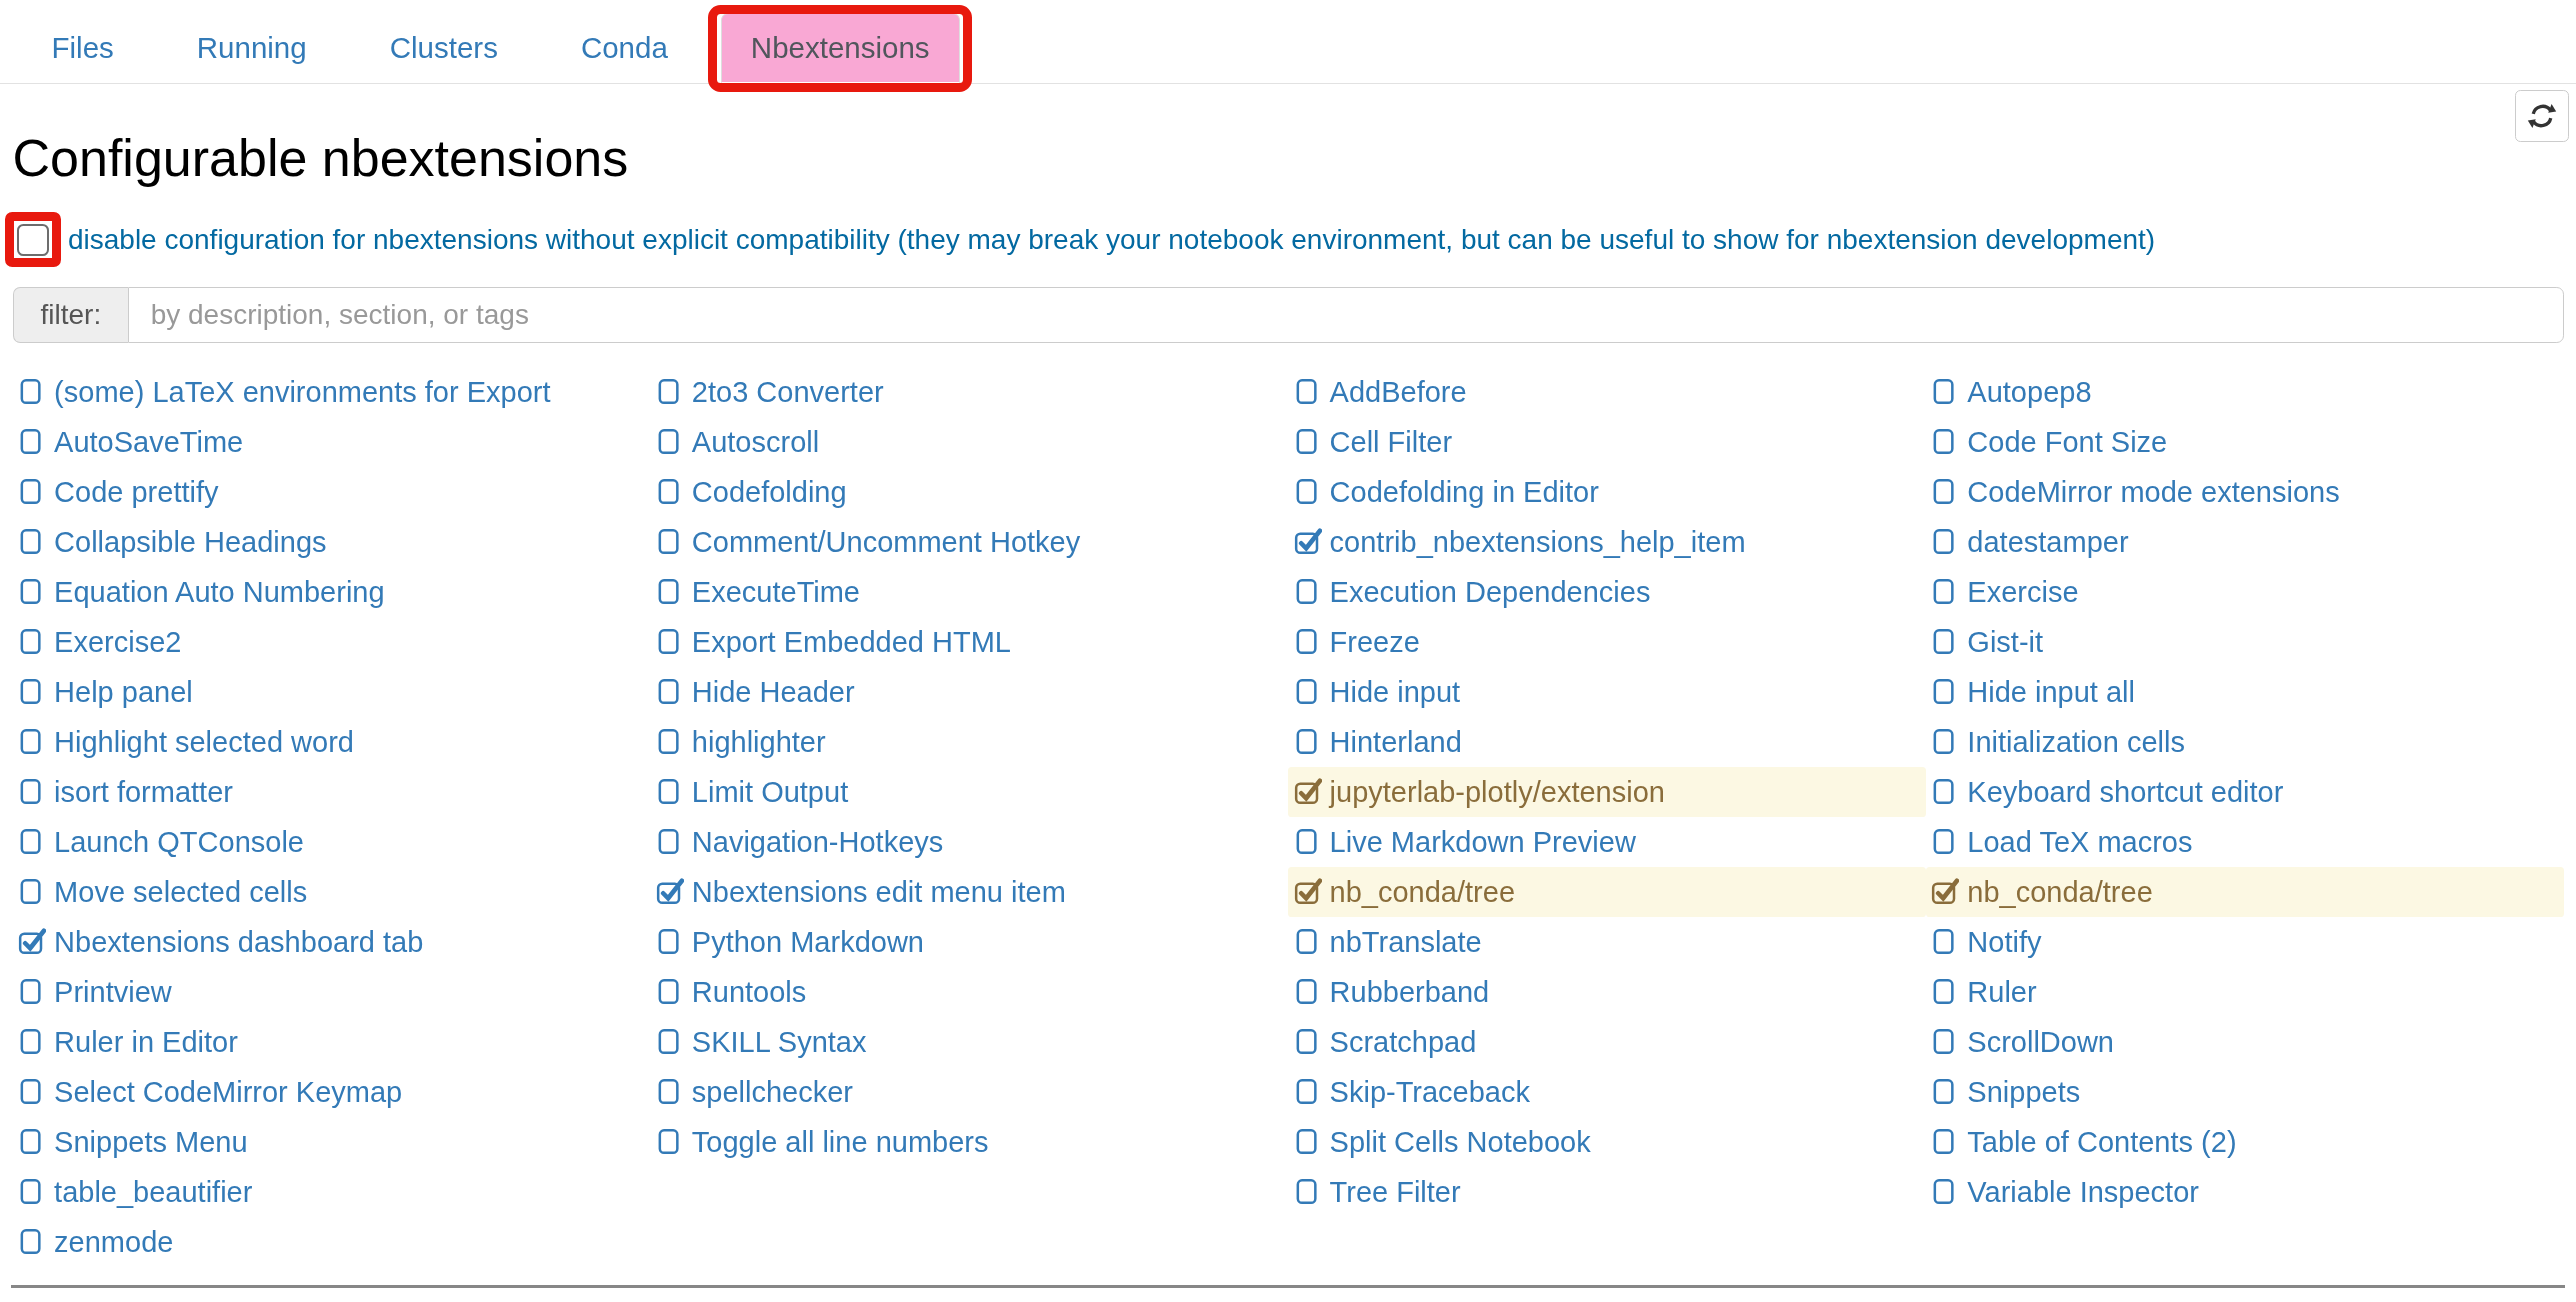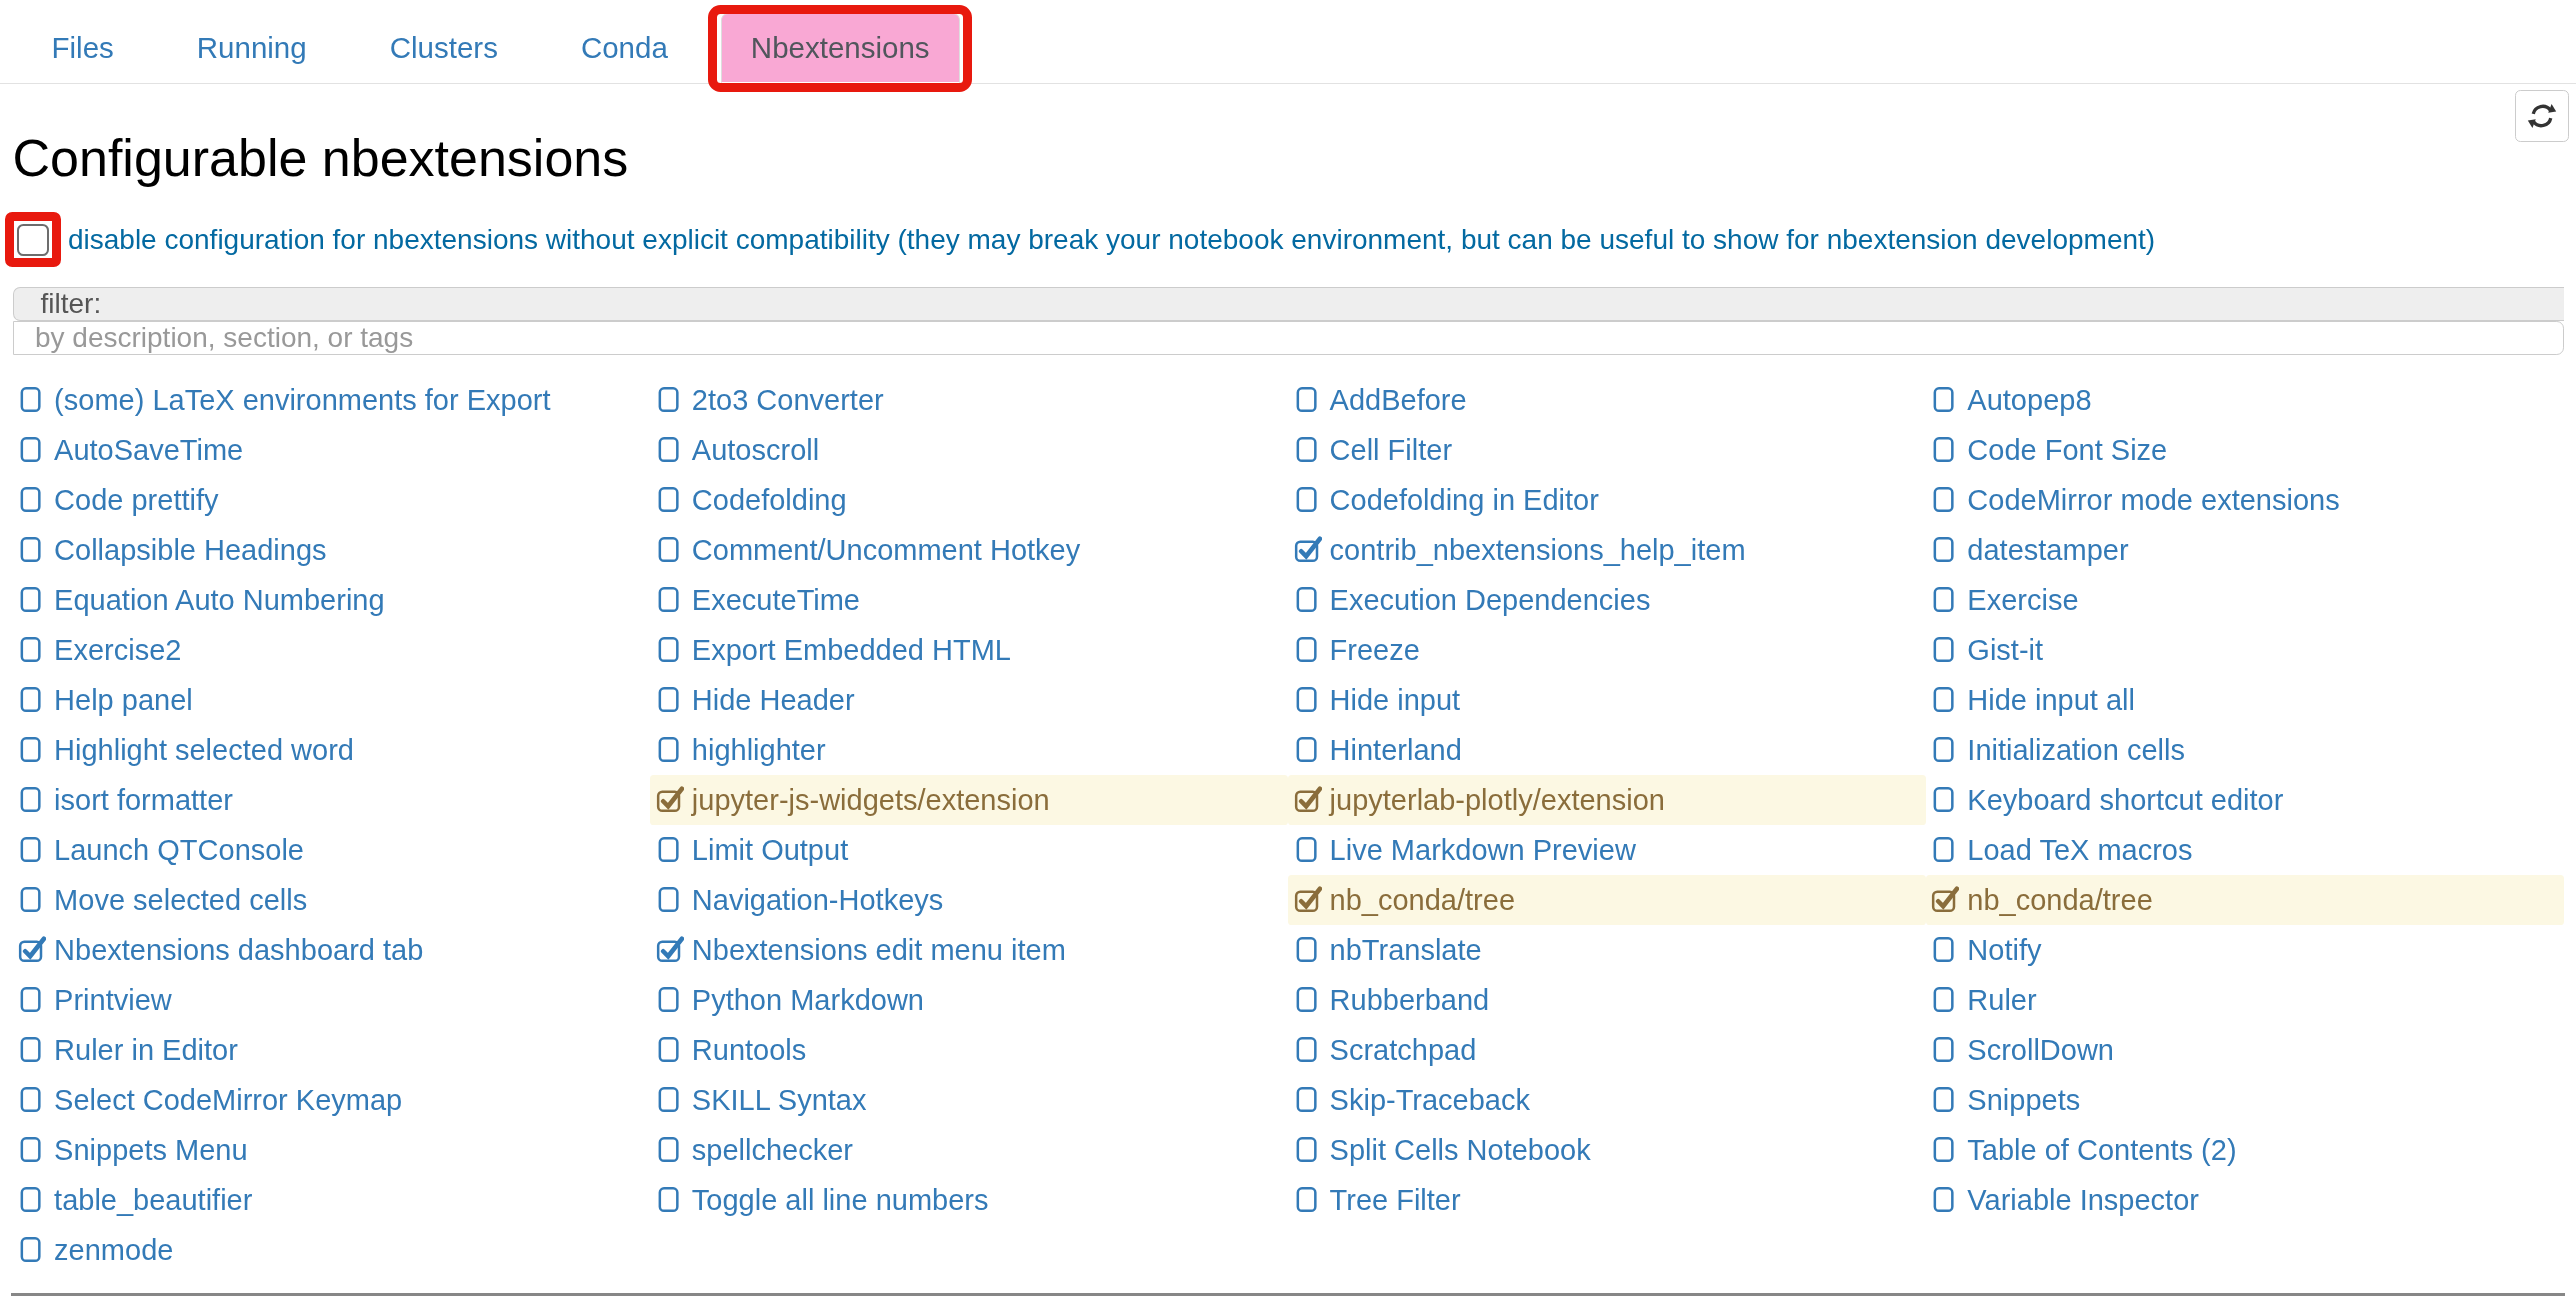--- a/index.html
+++ b/index.html
@@ -55,21 +55,21 @@
     position:relative;display:inline-block;
     border:9px solid var(--red);border-radius:7.2px;padding:2.7px;line-height:0;
   }
   .plain-checkbox{
     display:inline-block;width:32px;height:32px;
     border:2.7px solid #6d6d6d;border-radius:6.3px;background:#fff;cursor:pointer;
   }
   .disable-row label{font-size:28px;color:#0369a1;margin-left:7.2px;}
   
   .filter-group{
-    display:flex;margin:19.7px 12.5px 0 12.5px;height:64px;flex-direction:column;
+    display:flex;margin:19.7px 12.5px 0 12.5px;height:56px;
   }
   .filter-addon{
     background:#eeeeee;border:1.8px solid var(--border-gray);border-right:0;
     border-radius:7.2px 0 0 7.2px;display:flex;align-items:center;
     padding:0 27px;font-size:28px;color:#555;
   }
   .filter-input{
     flex:1;border:1.8px solid var(--border-gray);border-radius:0 7.2px 7.2px 0;
     font-size:28px;padding:0 21.5px;color:#333;outline:none;
     font-family:"Liberation Sans","DejaVu Sans",sans-serif;
@@ -295,250 +295,243 @@
           <rect x="7" y="4" width="21" height="27" rx="5" fill="none" stroke="currentColor" stroke-width="3"></rect>
         </svg>
         <span class="ext-label">Hide Header</span>
       </a>
       <a class="ext-item">
         <svg class="cb" viewBox="0 0 36 36">
           <rect x="7" y="4" width="21" height="27" rx="5" fill="none" stroke="currentColor" stroke-width="3"></rect>
         </svg>
         <span class="ext-label">highlighter</span>
       </a>
-      <a class="ext-item highlighted">
+      <a class="ext-item">
+        <svg class="cb" viewBox="0 0 36 36">
+          <rect x="7" y="4" width="21" height="27" rx="5" fill="none" stroke="currentColor" stroke-width="3"></rect>
+        </svg>
+        <span class="ext-label">Limit Output</span>
+      </a>
+      <a class="ext-item">
+        <svg class="cb" viewBox="0 0 36 36">
+          <rect x="7" y="4" width="21" height="27" rx="5" fill="none" stroke="currentColor" stroke-width="3"></rect>
+        </svg>
+        <span class="ext-label">Navigation-Hotkeys</span>
+      </a>
+      <a class="ext-item">
         <svg class="cb" viewBox="0 0 36 36">
           <rect x="5" y="8" width="25" height="23" rx="5" fill="none" stroke="currentColor" stroke-width="3"></rect>
           <path d="M11 19.5 L17 25.5 L33.5 4.5" fill="none" stroke="currentColor" stroke-width="5.5" stroke-linecap="round"></path>
         </svg>
-        <span class="ext-label">jupyter-js-widgets/extension</span>
-      </a>
-      <a class="ext-item">
-        <svg class="cb" viewBox="0 0 36 36">
-          <rect x="7" y="4" width="21" height="27" rx="5" fill="none" stroke="currentColor" stroke-width="3"></rect>
-        </svg>
-        <span class="ext-label">Limit Output</span>
-      </a>
-      <a class="ext-item">
-        <svg class="cb" viewBox="0 0 36 36">
-          <rect x="7" y="4" width="21" height="27" rx="5" fill="none" stroke="currentColor" stroke-width="3"></rect>
-        </svg>
-        <span class="ext-label">Navigation-Hotkeys</span>
+        <span class="ext-label">Nbextensions edit menu item</span>
+      </a>
+      <a class="ext-item">
+        <svg class="cb" viewBox="0 0 36 36">
+          <rect x="7" y="4" width="21" height="27" rx="5" fill="none" stroke="currentColor" stroke-width="3"></rect>
+        </svg>
+        <span class="ext-label">Python Markdown</span>
+      </a>
+      <a class="ext-item">
+        <svg class="cb" viewBox="0 0 36 36">
+          <rect x="7" y="4" width="21" height="27" rx="5" fill="none" stroke="currentColor" stroke-width="3"></rect>
+        </svg>
+        <span class="ext-label">Runtools</span>
+      </a>
+      <a class="ext-item">
+        <svg class="cb" viewBox="0 0 36 36">
+          <rect x="7" y="4" width="21" height="27" rx="5" fill="none" stroke="currentColor" stroke-width="3"></rect>
+        </svg>
+        <span class="ext-label">SKILL Syntax</span>
+      </a>
+      <a class="ext-item">
+        <svg class="cb" viewBox="0 0 36 36">
+          <rect x="7" y="4" width="21" height="27" rx="5" fill="none" stroke="currentColor" stroke-width="3"></rect>
+        </svg>
+        <span class="ext-label">spellchecker</span>
+      </a>
+      <a class="ext-item">
+        <svg class="cb" viewBox="0 0 36 36">
+          <rect x="7" y="4" width="21" height="27" rx="5" fill="none" stroke="currentColor" stroke-width="3"></rect>
+        </svg>
+        <span class="ext-label">Toggle all line numbers</span>
+      </a>
+    </div>
+    <div class="ext-col">
+      <a class="ext-item">
+        <svg class="cb" viewBox="0 0 36 36">
+          <rect x="7" y="4" width="21" height="27" rx="5" fill="none" stroke="currentColor" stroke-width="3"></rect>
+        </svg>
+        <span class="ext-label">AddBefore</span>
+      </a>
+      <a class="ext-item">
+        <svg class="cb" viewBox="0 0 36 36">
+          <rect x="7" y="4" width="21" height="27" rx="5" fill="none" stroke="currentColor" stroke-width="3"></rect>
+        </svg>
+        <span class="ext-label">Cell Filter</span>
+      </a>
+      <a class="ext-item">
+        <svg class="cb" viewBox="0 0 36 36">
+          <rect x="7" y="4" width="21" height="27" rx="5" fill="none" stroke="currentColor" stroke-width="3"></rect>
+        </svg>
+        <span class="ext-label">Codefolding in Editor</span>
       </a>
       <a class="ext-item">
         <svg class="cb" viewBox="0 0 36 36">
           <rect x="5" y="8" width="25" height="23" rx="5" fill="none" stroke="currentColor" stroke-width="3"></rect>
           <path d="M11 19.5 L17 25.5 L33.5 4.5" fill="none" stroke="currentColor" stroke-width="5.5" stroke-linecap="round"></path>
         </svg>
-        <span class="ext-label">Nbextensions edit menu item</span>
-      </a>
-      <a class="ext-item">
-        <svg class="cb" viewBox="0 0 36 36">
-          <rect x="7" y="4" width="21" height="27" rx="5" fill="none" stroke="currentColor" stroke-width="3"></rect>
-        </svg>
-        <span class="ext-label">Python Markdown</span>
-      </a>
-      <a class="ext-item">
-        <svg class="cb" viewBox="0 0 36 36">
-          <rect x="7" y="4" width="21" height="27" rx="5" fill="none" stroke="currentColor" stroke-width="3"></rect>
-        </svg>
-        <span class="ext-label">Runtools</span>
-      </a>
-      <a class="ext-item">
-        <svg class="cb" viewBox="0 0 36 36">
-          <rect x="7" y="4" width="21" height="27" rx="5" fill="none" stroke="currentColor" stroke-width="3"></rect>
-        </svg>
-        <span class="ext-label">SKILL Syntax</span>
-      </a>
-      <a class="ext-item">
-        <svg class="cb" viewBox="0 0 36 36">
-          <rect x="7" y="4" width="21" height="27" rx="5" fill="none" stroke="currentColor" stroke-width="3"></rect>
-        </svg>
-        <span class="ext-label">spellchecker</span>
-      </a>
-      <a class="ext-item">
-        <svg class="cb" viewBox="0 0 36 36">
-          <rect x="7" y="4" width="21" height="27" rx="5" fill="none" stroke="currentColor" stroke-width="3"></rect>
-        </svg>
-        <span class="ext-label">Toggle all line numbers</span>
+        <span class="ext-label">contrib_nbextensions_help_item</span>
+      </a>
+      <a class="ext-item">
+        <svg class="cb" viewBox="0 0 36 36">
+          <rect x="7" y="4" width="21" height="27" rx="5" fill="none" stroke="currentColor" stroke-width="3"></rect>
+        </svg>
+        <span class="ext-label">Execution Dependencies</span>
+      </a>
+      <a class="ext-item">
+        <svg class="cb" viewBox="0 0 36 36">
+          <rect x="7" y="4" width="21" height="27" rx="5" fill="none" stroke="currentColor" stroke-width="3"></rect>
+        </svg>
+        <span class="ext-label">Freeze</span>
+      </a>
+      <a class="ext-item">
+        <svg class="cb" viewBox="0 0 36 36">
+          <rect x="7" y="4" width="21" height="27" rx="5" fill="none" stroke="currentColor" stroke-width="3"></rect>
+        </svg>
+        <span class="ext-label">Hide input</span>
+      </a>
+      <a class="ext-item">
+        <svg class="cb" viewBox="0 0 36 36">
+          <rect x="7" y="4" width="21" height="27" rx="5" fill="none" stroke="currentColor" stroke-width="3"></rect>
+        </svg>
+        <span class="ext-label">Hinterland</span>
+      </a>
+      <a class="ext-item highlighted">
+        <svg class="cb" viewBox="0 0 36 36">
+          <rect x="5" y="8" width="25" height="23" rx="5" fill="none" stroke="currentColor" stroke-width="3"></rect>
+          <path d="M11 19.5 L17 25.5 L33.5 4.5" fill="none" stroke="currentColor" stroke-width="5.5" stroke-linecap="round"></path>
+        </svg>
+        <span class="ext-label">jupyterlab-plotly/extension</span>
+      </a>
+      <a class="ext-item">
+        <svg class="cb" viewBox="0 0 36 36">
+          <rect x="7" y="4" width="21" height="27" rx="5" fill="none" stroke="currentColor" stroke-width="3"></rect>
+        </svg>
+        <span class="ext-label">Live Markdown Preview</span>
+      </a>
+      <a class="ext-item highlighted">
+        <svg class="cb" viewBox="0 0 36 36">
+          <rect x="5" y="8" width="25" height="23" rx="5" fill="none" stroke="currentColor" stroke-width="3"></rect>
+          <path d="M11 19.5 L17 25.5 L33.5 4.5" fill="none" stroke="currentColor" stroke-width="5.5" stroke-linecap="round"></path>
+        </svg>
+        <span class="ext-label">nb_conda/tree</span>
+      </a>
+      <a class="ext-item">
+        <svg class="cb" viewBox="0 0 36 36">
+          <rect x="7" y="4" width="21" height="27" rx="5" fill="none" stroke="currentColor" stroke-width="3"></rect>
+        </svg>
+        <span class="ext-label">nbTranslate</span>
+      </a>
+      <a class="ext-item">
+        <svg class="cb" viewBox="0 0 36 36">
+          <rect x="7" y="4" width="21" height="27" rx="5" fill="none" stroke="currentColor" stroke-width="3"></rect>
+        </svg>
+        <span class="ext-label">Rubberband</span>
+      </a>
+      <a class="ext-item">
+        <svg class="cb" viewBox="0 0 36 36">
+          <rect x="7" y="4" width="21" height="27" rx="5" fill="none" stroke="currentColor" stroke-width="3"></rect>
+        </svg>
+        <span class="ext-label">Scratchpad</span>
+      </a>
+      <a class="ext-item">
+        <svg class="cb" viewBox="0 0 36 36">
+          <rect x="7" y="4" width="21" height="27" rx="5" fill="none" stroke="currentColor" stroke-width="3"></rect>
+        </svg>
+        <span class="ext-label">Skip-Traceback</span>
+      </a>
+      <a class="ext-item">
+        <svg class="cb" viewBox="0 0 36 36">
+          <rect x="7" y="4" width="21" height="27" rx="5" fill="none" stroke="currentColor" stroke-width="3"></rect>
+        </svg>
+        <span class="ext-label">Split Cells Notebook</span>
+      </a>
+      <a class="ext-item">
+        <svg class="cb" viewBox="0 0 36 36">
+          <rect x="7" y="4" width="21" height="27" rx="5" fill="none" stroke="currentColor" stroke-width="3"></rect>
+        </svg>
+        <span class="ext-label">Tree Filter</span>
       </a>
     </div>
     <div class="ext-col">
       <a class="ext-item">
         <svg class="cb" viewBox="0 0 36 36">
           <rect x="7" y="4" width="21" height="27" rx="5" fill="none" stroke="currentColor" stroke-width="3"></rect>
         </svg>
-        <span class="ext-label">AddBefore</span>
-      </a>
-      <a class="ext-item">
-        <svg class="cb" viewBox="0 0 36 36">
-          <rect x="7" y="4" width="21" height="27" rx="5" fill="none" stroke="currentColor" stroke-width="3"></rect>
-        </svg>
-        <span class="ext-label">Cell Filter</span>
-      </a>
-      <a class="ext-item">
-        <svg class="cb" viewBox="0 0 36 36">
-          <rect x="7" y="4" width="21" height="27" rx="5" fill="none" stroke="currentColor" stroke-width="3"></rect>
-        </svg>
-        <span class="ext-label">Codefolding in Editor</span>
-      </a>
-      <a class="ext-item">
+        <span class="ext-label">Autopep8</span>
+      </a>
+      <a class="ext-item">
+        <svg class="cb" viewBox="0 0 36 36">
+          <rect x="7" y="4" width="21" height="27" rx="5" fill="none" stroke="currentColor" stroke-width="3"></rect>
+        </svg>
+        <span class="ext-label">Code Font Size</span>
+      </a>
+      <a class="ext-item">
+        <svg class="cb" viewBox="0 0 36 36">
+          <rect x="7" y="4" width="21" height="27" rx="5" fill="none" stroke="currentColor" stroke-width="3"></rect>
+        </svg>
+        <span class="ext-label">CodeMirror mode extensions</span>
+      </a>
+      <a class="ext-item">
+        <svg class="cb" viewBox="0 0 36 36">
+          <rect x="7" y="4" width="21" height="27" rx="5" fill="none" stroke="currentColor" stroke-width="3"></rect>
+        </svg>
+        <span class="ext-label">datestamper</span>
+      </a>
+      <a class="ext-item">
+        <svg class="cb" viewBox="0 0 36 36">
+          <rect x="7" y="4" width="21" height="27" rx="5" fill="none" stroke="currentColor" stroke-width="3"></rect>
+        </svg>
+        <span class="ext-label">Exercise</span>
+      </a>
+      <a class="ext-item">
+        <svg class="cb" viewBox="0 0 36 36">
+          <rect x="7" y="4" width="21" height="27" rx="5" fill="none" stroke="currentColor" stroke-width="3"></rect>
+        </svg>
+        <span class="ext-label">Gist-it</span>
+      </a>
+      <a class="ext-item">
+        <svg class="cb" viewBox="0 0 36 36">
+          <rect x="7" y="4" width="21" height="27" rx="5" fill="none" stroke="currentColor" stroke-width="3"></rect>
+        </svg>
+        <span class="ext-label">Hide input all</span>
+      </a>
+      <a class="ext-item">
+        <svg class="cb" viewBox="0 0 36 36">
+          <rect x="7" y="4" width="21" height="27" rx="5" fill="none" stroke="currentColor" stroke-width="3"></rect>
+        </svg>
+        <span class="ext-label">Initialization cells</span>
+      </a>
+      <a class="ext-item">
+        <svg class="cb" viewBox="0 0 36 36">
+          <rect x="7" y="4" width="21" height="27" rx="5" fill="none" stroke="currentColor" stroke-width="3"></rect>
+        </svg>
+        <span class="ext-label">Keyboard shortcut editor</span>
+      </a>
+      <a class="ext-item">
+        <svg class="cb" viewBox="0 0 36 36">
+          <rect x="7" y="4" width="21" height="27" rx="5" fill="none" stroke="currentColor" stroke-width="3"></rect>
+        </svg>
+        <span class="ext-label">Load TeX macros</span>
+      </a>
+      <a class="ext-item highlighted">
         <svg class="cb" viewBox="0 0 36 36">
           <rect x="5" y="8" width="25" height="23" rx="5" fill="none" stroke="currentColor" stroke-width="3"></rect>
           <path d="M11 19.5 L17 25.5 L33.5 4.5" fill="none" stroke="currentColor" stroke-width="5.5" stroke-linecap="round"></path>
         </svg>
-        <span class="ext-label">contrib_nbextensions_help_item</span>
-      </a>
-      <a class="ext-item">
-        <svg class="cb" viewBox="0 0 36 36">
-          <rect x="7" y="4" width="21" height="27" rx="5" fill="none" stroke="currentColor" stroke-width="3"></rect>
-        </svg>
-        <span class="ext-label">Execution Dependencies</span>
-      </a>
-      <a class="ext-item">
-        <svg class="cb" viewBox="0 0 36 36">
-          <rect x="7" y="4" width="21" height="27" rx="5" fill="none" stroke="currentColor" stroke-width="3"></rect>
-        </svg>
-        <span class="ext-label">Freeze</span>
-      </a>
-      <a class="ext-item">
-        <svg class="cb" viewBox="0 0 36 36">
-          <rect x="7" y="4" width="21" height="27" rx="5" fill="none" stroke="currentColor" stroke-width="3"></rect>
-        </svg>
-        <span class="ext-label">Hide input</span>
-      </a>
-      <a class="ext-item">
-        <svg class="cb" viewBox="0 0 36 36">
-          <rect x="7" y="4" width="21" height="27" rx="5" fill="none" stroke="currentColor" stroke-width="3"></rect>
-        </svg>
-        <span class="ext-label">Hinterland</span>
-      </a>
-      <a class="ext-item highlighted">
-        <svg class="cb" viewBox="0 0 36 36">
-          <rect x="5" y="8" width="25" height="23" rx="5" fill="none" stroke="currentColor" stroke-width="3"></rect>
-          <path d="M11 19.5 L17 25.5 L33.5 4.5" fill="none" stroke="currentColor" stroke-width="5.5" stroke-linecap="round"></path>
-        </svg>
-        <span class="ext-label">jupyterlab-plotly/extension</span>
-      </a>
-      <a class="ext-item">
-        <svg class="cb" viewBox="0 0 36 36">
-          <rect x="7" y="4" width="21" height="27" rx="5" fill="none" stroke="currentColor" stroke-width="3"></rect>
-        </svg>
-        <span class="ext-label">Live Markdown Preview</span>
-      </a>
-      <a class="ext-item highlighted">
-        <svg class="cb" viewBox="0 0 36 36">
-          <rect x="5" y="8" width="25" height="23" rx="5" fill="none" stroke="currentColor" stroke-width="3"></rect>
-          <path d="M11 19.5 L17 25.5 L33.5 4.5" fill="none" stroke="currentColor" stroke-width="5.5" stroke-linecap="round"></path>
-        </svg>
-        <span class="ext-label">nb_conda/tree</span>
-      </a>
-      <a class="ext-item">
-        <svg class="cb" viewBox="0 0 36 36">
-          <rect x="7" y="4" width="21" height="27" rx="5" fill="none" stroke="currentColor" stroke-width="3"></rect>
-        </svg>
-        <span class="ext-label">nbTranslate</span>
-      </a>
-      <a class="ext-item">
-        <svg class="cb" viewBox="0 0 36 36">
-          <rect x="7" y="4" width="21" height="27" rx="5" fill="none" stroke="currentColor" stroke-width="3"></rect>
-        </svg>
-        <span class="ext-label">Rubberband</span>
-      </a>
-      <a class="ext-item">
-        <svg class="cb" viewBox="0 0 36 36">
-          <rect x="7" y="4" width="21" height="27" rx="5" fill="none" stroke="currentColor" stroke-width="3"></rect>
-        </svg>
-        <span class="ext-label">Scratchpad</span>
-      </a>
-      <a class="ext-item">
-        <svg class="cb" viewBox="0 0 36 36">
-          <rect x="7" y="4" width="21" height="27" rx="5" fill="none" stroke="currentColor" stroke-width="3"></rect>
-        </svg>
-        <span class="ext-label">Skip-Traceback</span>
-      </a>
-      <a class="ext-item">
-        <svg class="cb" viewBox="0 0 36 36">
-          <rect x="7" y="4" width="21" height="27" rx="5" fill="none" stroke="currentColor" stroke-width="3"></rect>
-        </svg>
-        <span class="ext-label">Split Cells Notebook</span>
-      </a>
-      <a class="ext-item">
-        <svg class="cb" viewBox="0 0 36 36">
-          <rect x="7" y="4" width="21" height="27" rx="5" fill="none" stroke="currentColor" stroke-width="3"></rect>
-        </svg>
-        <span class="ext-label">Tree Filter</span>
-      </a>
-    </div>
-    <div class="ext-col">
-      <a class="ext-item">
-        <svg class="cb" viewBox="0 0 36 36">
-          <rect x="7" y="4" width="21" height="27" rx="5" fill="none" stroke="currentColor" stroke-width="3"></rect>
-        </svg>
-        <span class="ext-label">Autopep8</span>
-      </a>
-      <a class="ext-item">
-        <svg class="cb" viewBox="0 0 36 36">
-          <rect x="7" y="4" width="21" height="27" rx="5" fill="none" stroke="currentColor" stroke-width="3"></rect>
-        </svg>
-        <span class="ext-label">Code Font Size</span>
-      </a>
-      <a class="ext-item">
-        <svg class="cb" viewBox="0 0 36 36">
-          <rect x="7" y="4" width="21" height="27" rx="5" fill="none" stroke="currentColor" stroke-width="3"></rect>
-        </svg>
-        <span class="ext-label">CodeMirror mode extensions</span>
-      </a>
-      <a class="ext-item">
-        <svg class="cb" viewBox="0 0 36 36">
-          <rect x="7" y="4" width="21" height="27" rx="5" fill="none" stroke="currentColor" stroke-width="3"></rect>
-        </svg>
-        <span class="ext-label">datestamper</span>
-      </a>
-      <a class="ext-item">
-        <svg class="cb" viewBox="0 0 36 36">
-          <rect x="7" y="4" width="21" height="27" rx="5" fill="none" stroke="currentColor" stroke-width="3"></rect>
-        </svg>
-        <span class="ext-label">Exercise</span>
-      </a>
-      <a class="ext-item">
-        <svg class="cb" viewBox="0 0 36 36">
-          <rect x="7" y="4" width="21" height="27" rx="5" fill="none" stroke="currentColor" stroke-width="3"></rect>
-        </svg>
-        <span class="ext-label">Gist-it</span>
-      </a>
-      <a class="ext-item">
-        <svg class="cb" viewBox="0 0 36 36">
-          <rect x="7" y="4" width="21" height="27" rx="5" fill="none" stroke="currentColor" stroke-width="3"></rect>
-        </svg>
-        <span class="ext-label">Hide input all</span>
-      </a>
-      <a class="ext-item">
-        <svg class="cb" viewBox="0 0 36 36">
-          <rect x="7" y="4" width="21" height="27" rx="5" fill="none" stroke="currentColor" stroke-width="3"></rect>
-        </svg>
-        <span class="ext-label">Initialization cells</span>
-      </a>
-      <a class="ext-item">
-        <svg class="cb" viewBox="0 0 36 36">
-          <rect x="7" y="4" width="21" height="27" rx="5" fill="none" stroke="currentColor" stroke-width="3"></rect>
-        </svg>
-        <span class="ext-label">Keyboard shortcut editor</span>
-      </a>
-      <a class="ext-item">
-        <svg class="cb" viewBox="0 0 36 36">
-          <rect x="7" y="4" width="21" height="27" rx="5" fill="none" stroke="currentColor" stroke-width="3"></rect>
-        </svg>
-        <span class="ext-label">Load TeX macros</span>
-      </a>
-      <a class="ext-item highlighted">
-        <svg class="cb" viewBox="0 0 36 36">
-          <rect x="5" y="8" width="25" height="23" rx="5" fill="none" stroke="currentColor" stroke-width="3"></rect>
-          <path d="M11 19.5 L17 25.5 L33.5 4.5" fill="none" stroke="currentColor" stroke-width="5.5" stroke-linecap="round"></path>
-        </svg>
         <span class="ext-label">nb_conda/tree</span>
       </a>
       <a class="ext-item">
         <svg class="cb" viewBox="0 0 36 36">
           <rect x="7" y="4" width="21" height="27" rx="5" fill="none" stroke="currentColor" stroke-width="3"></rect>
         </svg>
         <span class="ext-label">Notify</span>
       </a>
       <a class="ext-item">
         <svg class="cb" viewBox="0 0 36 36">

